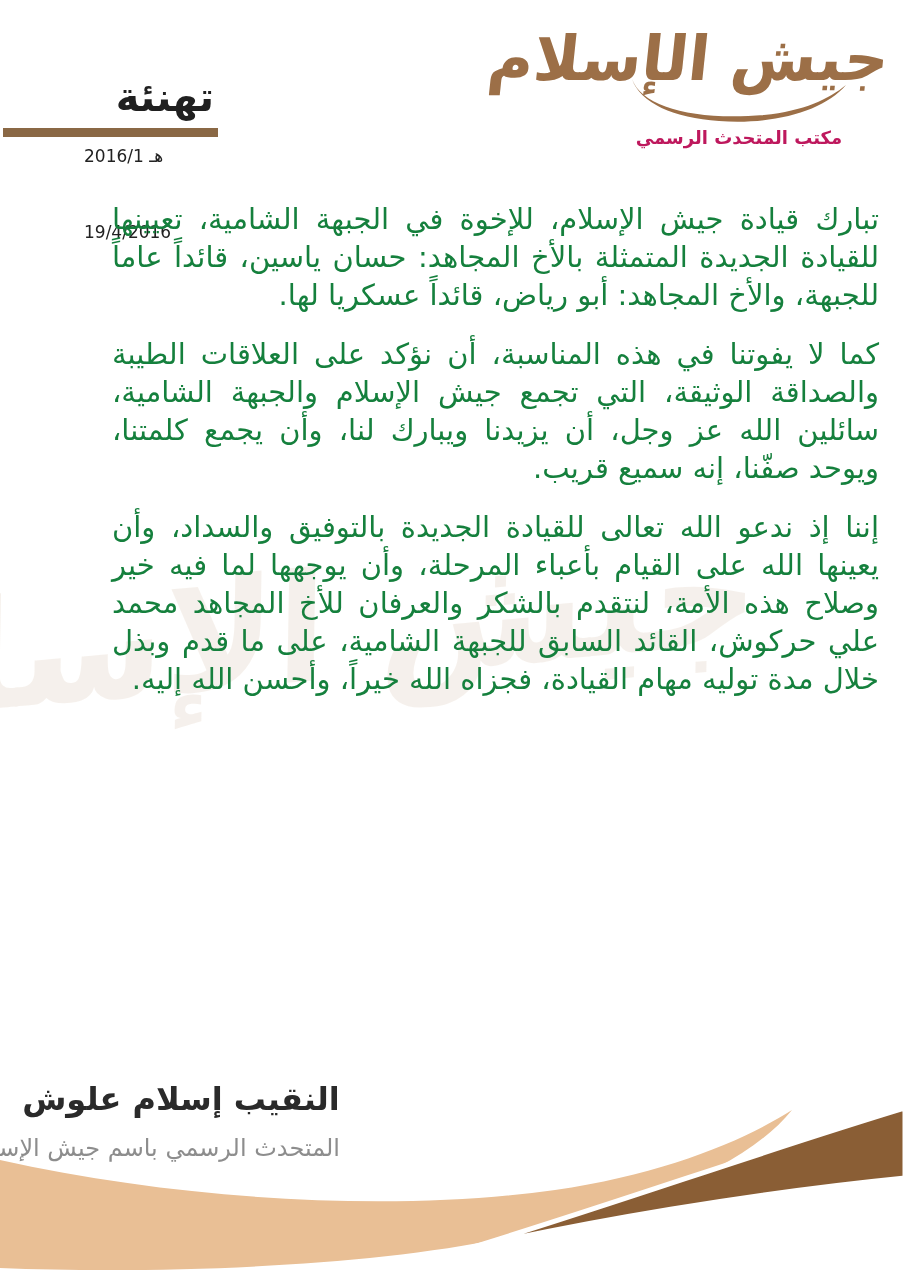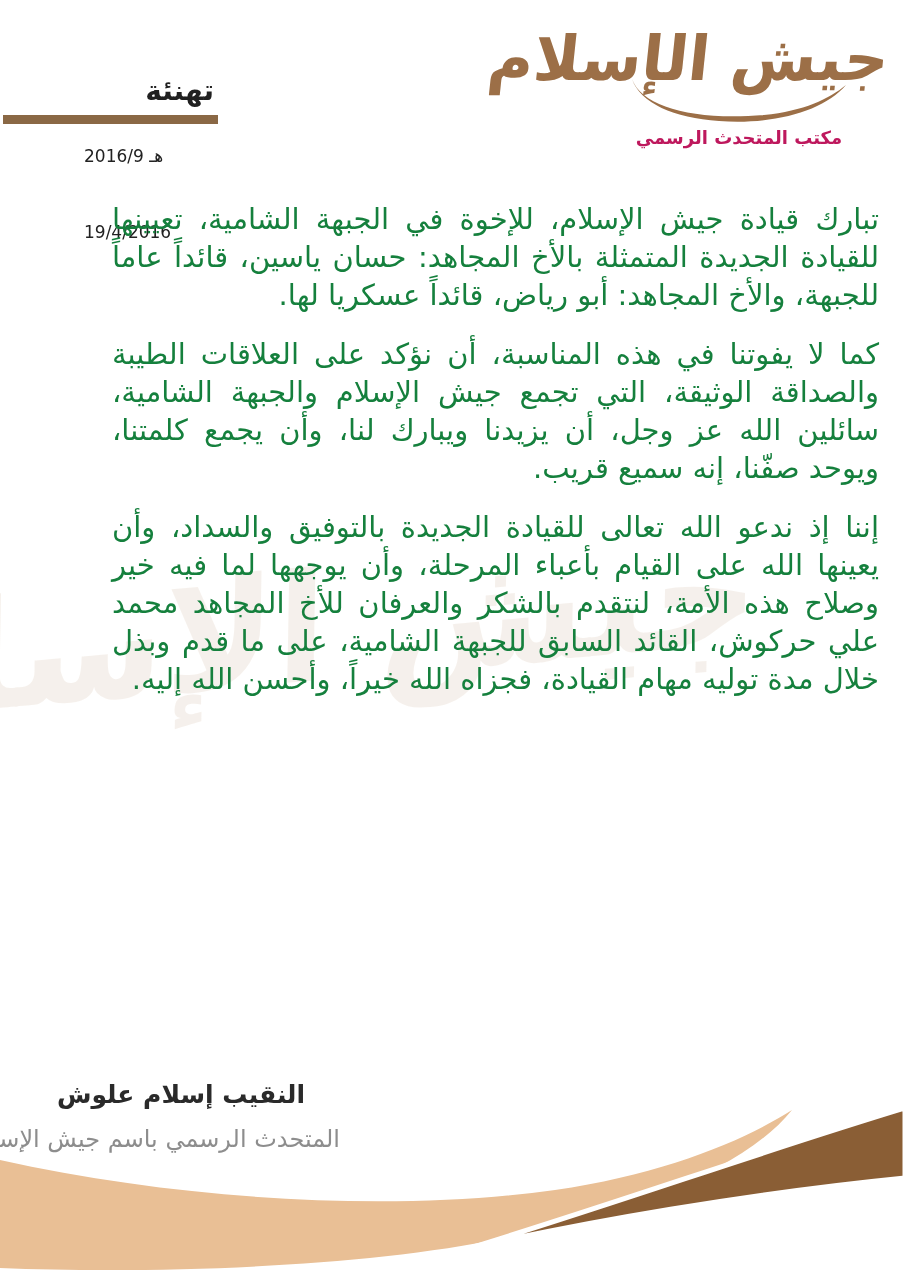--- a/index.html
+++ b/index.html
@@ -12,42 +12,42 @@
   
   .logo-block{position:absolute;top:26px;right:16px;width:300px;text-align:center;}
   .logo-word{
     font-size:62px;font-weight:bold;color:#9c6f47;line-height:1.05;
     transform:skewX(-6deg);letter-spacing:-2px;white-space:nowrap;
   }
   .logo-swoosh{display:block;margin:-14px auto 0 auto;}
   .office-line{font-size:18px;font-weight:bold;color:#be185d;margin-top:4px;white-space:nowrap;}
   
   .title-block{position:absolute;top:74px;left:0;width:218px;}
-  .doc-title{font-size:28px;font-weight:bold;text-align:left;direction:rtl;
+  .doc-title{font-size:40px;font-weight:bold;text-align:left;direction:rtl;
              padding-left:12px;padding-right:4px;text-align:right;letter-spacing:4px;}
   .title-bar{height:9px;width:215px;background:#8a6845;margin-top:8px;}
   .date-line{position:absolute;left:84px;font-size:17px;color:#222;direction:rtl;white-space:nowrap;}
   .date-hijri{top:146px;}
   .date-greg{top:186px;direction:ltr;margin-top:36px;}
   
   .watermark{
     position:absolute;top:530px;left:120px;width:640px;
     font-size:150px;font-weight:bold;color:#a97a4c;opacity:0.10;
     transform:rotate(-5deg) skewX(-6deg);white-space:nowrap;pointer-events:none;
   }
   
   .body-text{
     position:absolute;top:200px;right:26px;left:112px;
     direction:rtl;text-align:justify;
     font-size:29px;line-height:38px;color:#15803d;
   }
   .body-text p{margin:0 0 21px 0;}
   
   .signature{position:absolute;top:1080px;left:22px;width:318px;text-align:center;direction:rtl;}
-  .sig-name{font-size:25px;font-weight:bold;color:#2a2a2a;white-space:nowrap;}
+  .sig-name{font-size:32px;font-weight:bold;color:#2a2a2a;white-space:nowrap;}
   .sig-role{font-size:24px;color:#8d8d8d;margin-top:16px;white-space:nowrap;}
   
   .bottom-decor{position:absolute;left:0;bottom:0;width:905px;height:190px;display:block;}
 </style>
 </head>
 <body>
 
 <div class="watermark">جيش الإسلام</div>
 
 <div class="logo-block">
@@ -55,21 +55,21 @@
   <svg class="logo-swoosh" width="230" height="46" viewBox="0 0 230 46">
     <path d="M8,2 C18,30 70,44 140,38 C180,34 205,22 222,8 C200,34 150,48 95,44 C50,41 16,26 8,2 Z" fill="#9c6f47"></path>
   </svg>
   <div class="office-line">مكتب المتحدث الرسمي</div>
 </div>
 
 <div class="title-block">
   <div class="doc-title">تهنئة</div>
   <div class="title-bar"></div>
 </div>
-<div class="date-line date-hijri">هـ 2016/9</div>
+<div class="date-line date-hijri">هـ 2016/1</div>
 <div class="date-line date-greg">19/4/2016</div>
 
 <div class="body-text">
   <p>تبارك قيادة جيش الإسلام، للإخوة في الجبهة الشامية، تعيينها للقيادة الجديدة المتمثلة بالأخ المجاهد: حسان ياسين، قائداً عاماً للجبهة، والأخ المجاهد: أبو رياض، قائداً عسكريا لها.</p>
   <p>كما لا يفوتنا في هذه المناسبة، أن نؤكد على العلاقات الطيبة والصداقة الوثيقة، التي تجمع جيش الإسلام والجبهة الشامية، سائلين الله عز وجل، أن يزيدنا ويبارك لنا، وأن يجمع كلمتنا، ويوحد صفّنا، إنه سميع قريب.</p>
   <p>إننا إذ ندعو الله تعالى للقيادة الجديدة بالتوفيق والسداد، وأن يعينها الله على القيام بأعباء المرحلة، وأن يوجهها لما فيه خير وصلاح هذه الأمة، لنتقدم بالشكر والعرفان للأخ المجاهد محمد علي حركوش، القائد السابق للجبهة الشامية، على ما قدم وبذل خلال مدة توليه مهام القيادة، فجزاه الله خيراً، وأحسن الله إليه.</p>
 </div>
 
 <div class="signature">
   <div class="sig-name">النقيب إسلام علوش</div>

